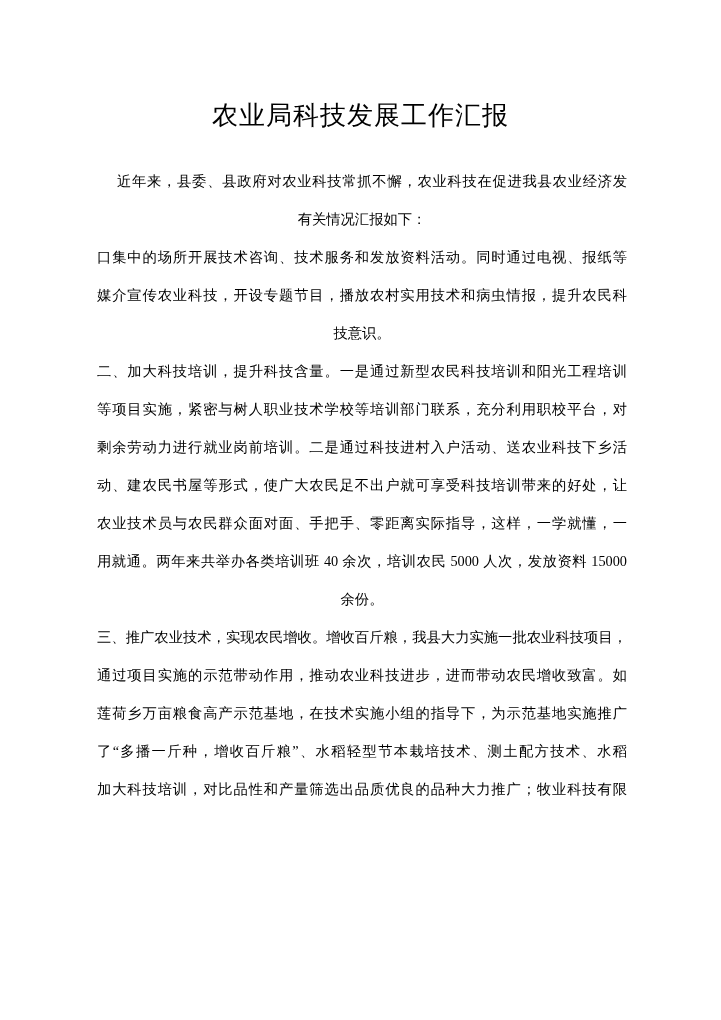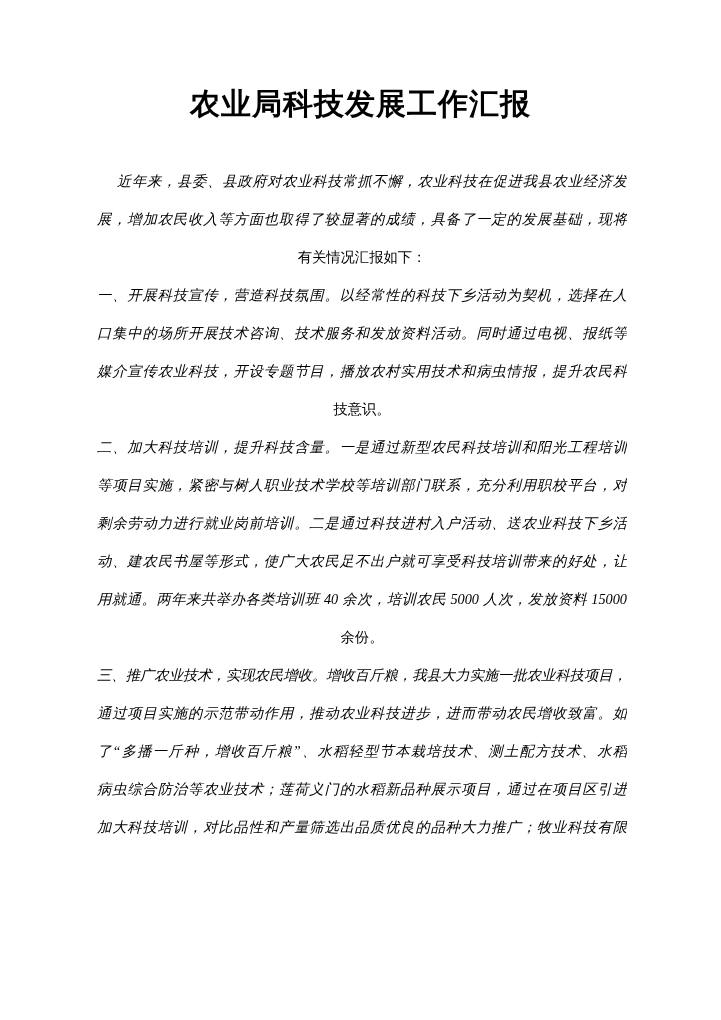--- a/index.html
+++ b/index.html
@@ -16,28 +16,28 @@
   }
   .page {
     position: relative;
     width: 721px;
     height: 1020px;
     background: #ffffff;
     overflow: hidden;
   }
   .doc-title {
     position: absolute;
-    top: 84px;
+    top: 96px;
     left: 0;
     width: 100%;
     margin: 0;
     text-align: center;
-    font-size: 30px;
+    font-size: 26px;
     line-height: 40px;
-    font-weight: 700;
+    font-weight: 400;
     letter-spacing: 1px;
   }
   .doc-body {
     position: absolute;
     top: 162px;
     left: 97px;
     width: 530px;
   }
   .para {
     margin: 0;
@@ -46,52 +46,50 @@
   .line {
     height: 38px;
     line-height: 38px;
     font-size: 14.3px;
     overflow: hidden;
     text-align: center;
   }
   .line.fill {
     text-align: justify;
     text-align-last: justify;
-    font-style: italic;
   }
   .line.indent {
     text-indent: 20px;
   }
 </style>
 </head>
 <body>
 
 <div class="page">
   <h1 class="doc-title">农业局科技发展工作汇报</h1>
   <div class="doc-body">
       <div class="para">
         <div class="line fill indent">近年来，县委、县政府对农业科技常抓不懈，农业科技在促进我县农业经济发</div>
-        <div class="line fill">展，增加农民收入等方面也取得了较显著的成绩，具备了一定的发展基础，现将</div>
         <div class="line">有关情况汇报如下：</div>
       </div>
       <div class="para">
-        <div class="line fill">一、开展科技宣传，营造科技氛围。以经常性的科技下乡活动为契机，选择在人</div>
         <div class="line fill">口集中的场所开展技术咨询、技术服务和发放资料活动。同时通过电视、报纸等</div>
         <div class="line fill">媒介宣传农业科技，开设专题节目，播放农村实用技术和病虫情报，提升农民科</div>
         <div class="line">技意识。</div>
       </div>
       <div class="para">
         <div class="line fill">二、加大科技培训，提升科技含量。一是通过新型农民科技培训和阳光工程培训</div>
         <div class="line fill">等项目实施，紧密与树人职业技术学校等培训部门联系，充分利用职校平台，对</div>
         <div class="line fill">剩余劳动力进行就业岗前培训。二是通过科技进村入户活动、送农业科技下乡活</div>
         <div class="line fill">动、建农民书屋等形式，使广大农民足不出户就可享受科技培训带来的好处，让</div>
+        <div class="line fill">农业技术员与农民群众面对面、手把手、零距离实际指导，这样，一学就懂，一</div>
         <div class="line fill">用就通。两年来共举办各类培训班 40 余次，培训农民 5000 人次，发放资料 15000</div>
         <div class="line">余份。</div>
       </div>
       <div class="para">
         <div class="line fill">三、推广农业技术，实现农民增收。增收百斤粮，我县大力实施一批农业科技项目，</div>
         <div class="line fill">通过项目实施的示范带动作用，推动农业科技进步，进而带动农民增收致富。如</div>
+        <div class="line fill">莲荷乡万亩粮食高产示范基地，在技术实施小组的指导下，为示范基地实施推广</div>
         <div class="line fill">了“多播一斤种，增收百斤粮”、水稻轻型节本栽培技术、测土配方技术、水稻</div>
-        <div class="line fill">病虫综合防治等农业技术；莲荷义门的水稻新品种展示项目，通过在项目区引进</div>
         <div class="line fill">加大科技培训，对比品性和产量筛选出品质优良的品种大力推广；牧业科技有限</div>
       </div>
     </div>
 </div>
 
 </body></html>

